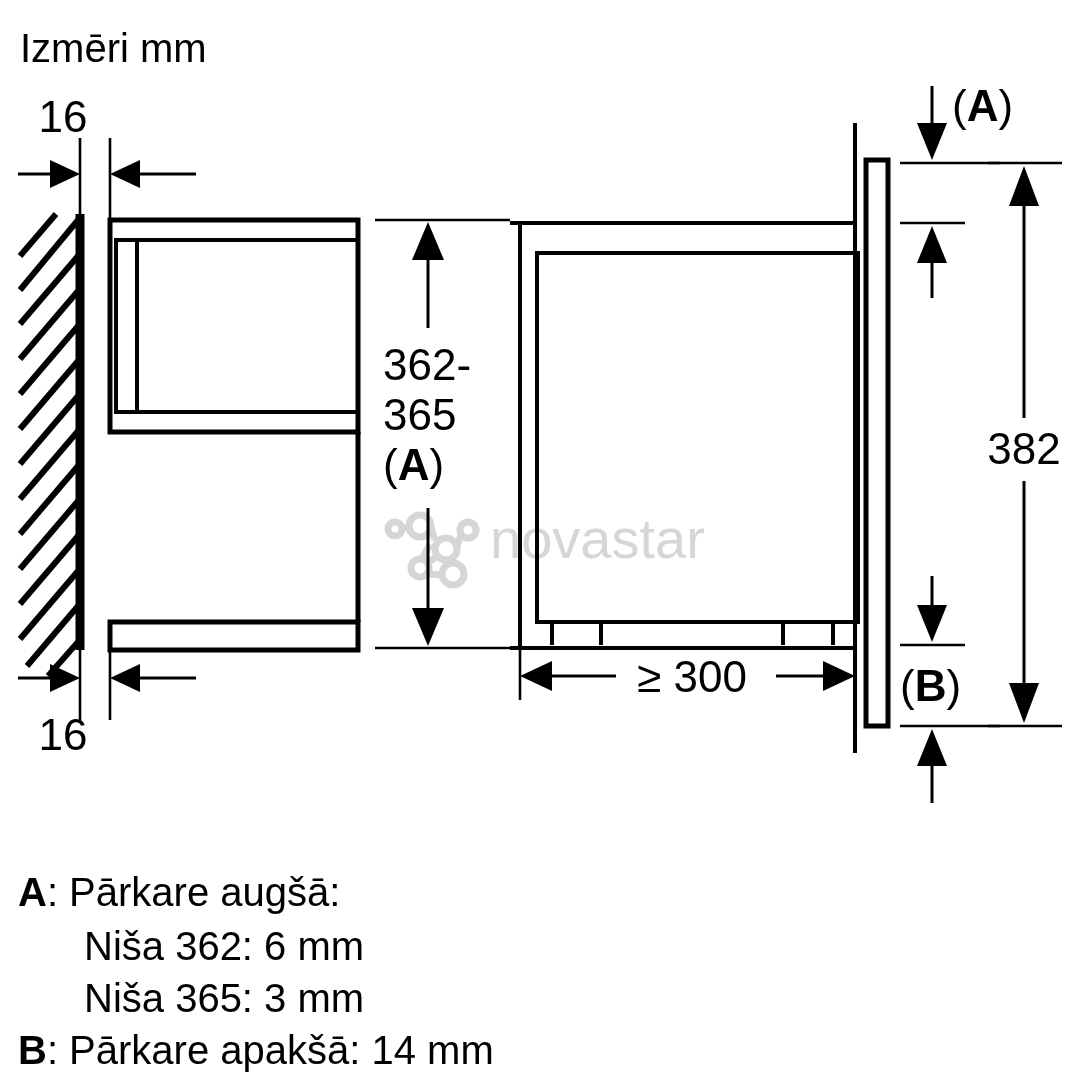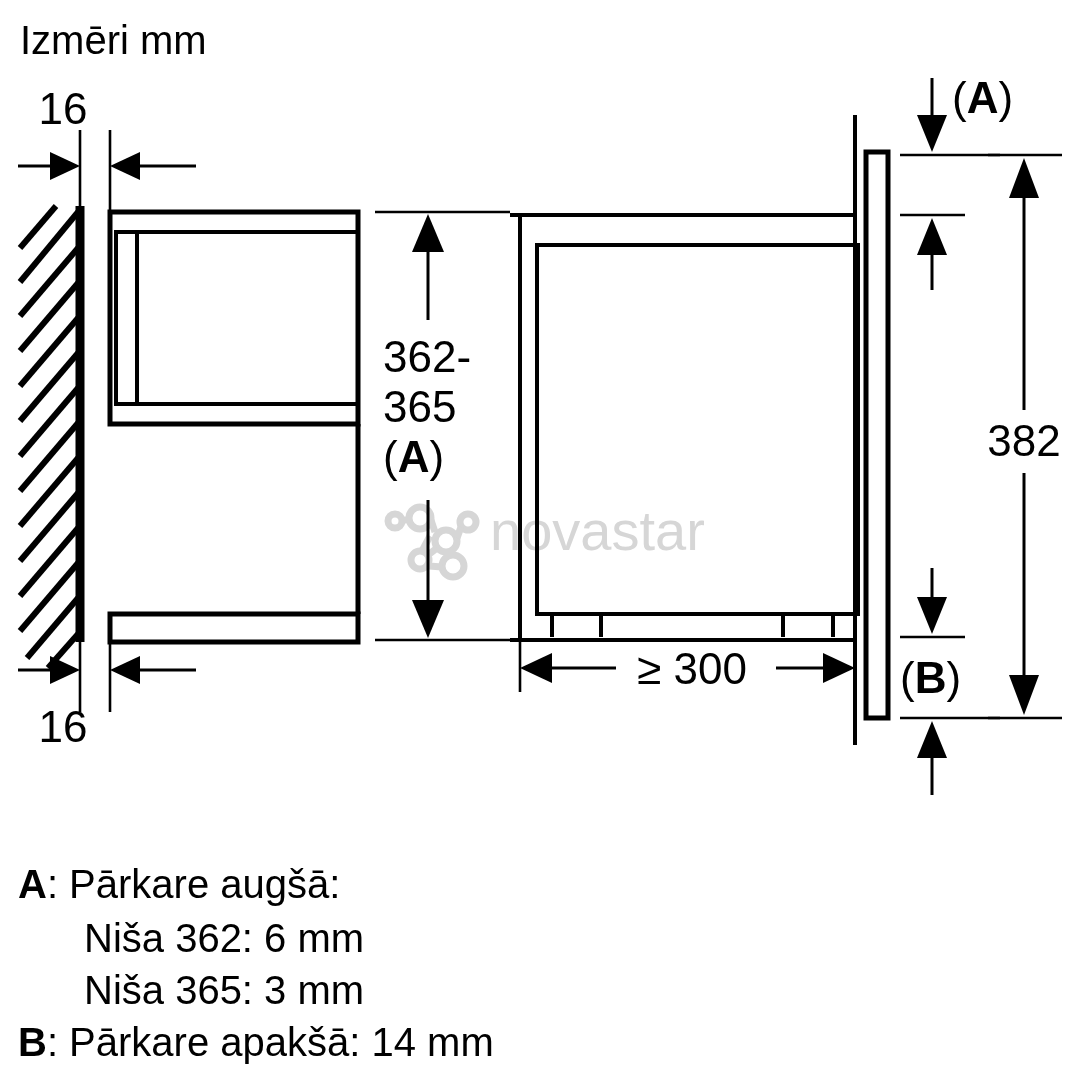--- a/index.html
+++ b/index.html
@@ -11,21 +11,21 @@
     width: 1080px;
     height: 1080px;
     font-family: "Liberation Sans", sans-serif;
     color: #000000;
     position: relative;
     overflow: hidden;
   }
   #diagram-root {
     position: absolute;
     left: 0;
-    top: 0;
+    top: 8px;
     width: 1080px;
     height: 1066px;
   }
   svg { display: block; }
   .dim-text {
     font-family: "Liberation Sans", sans-serif;
     font-size: 44px;
     fill: #000000;
   }
   .title-text {

